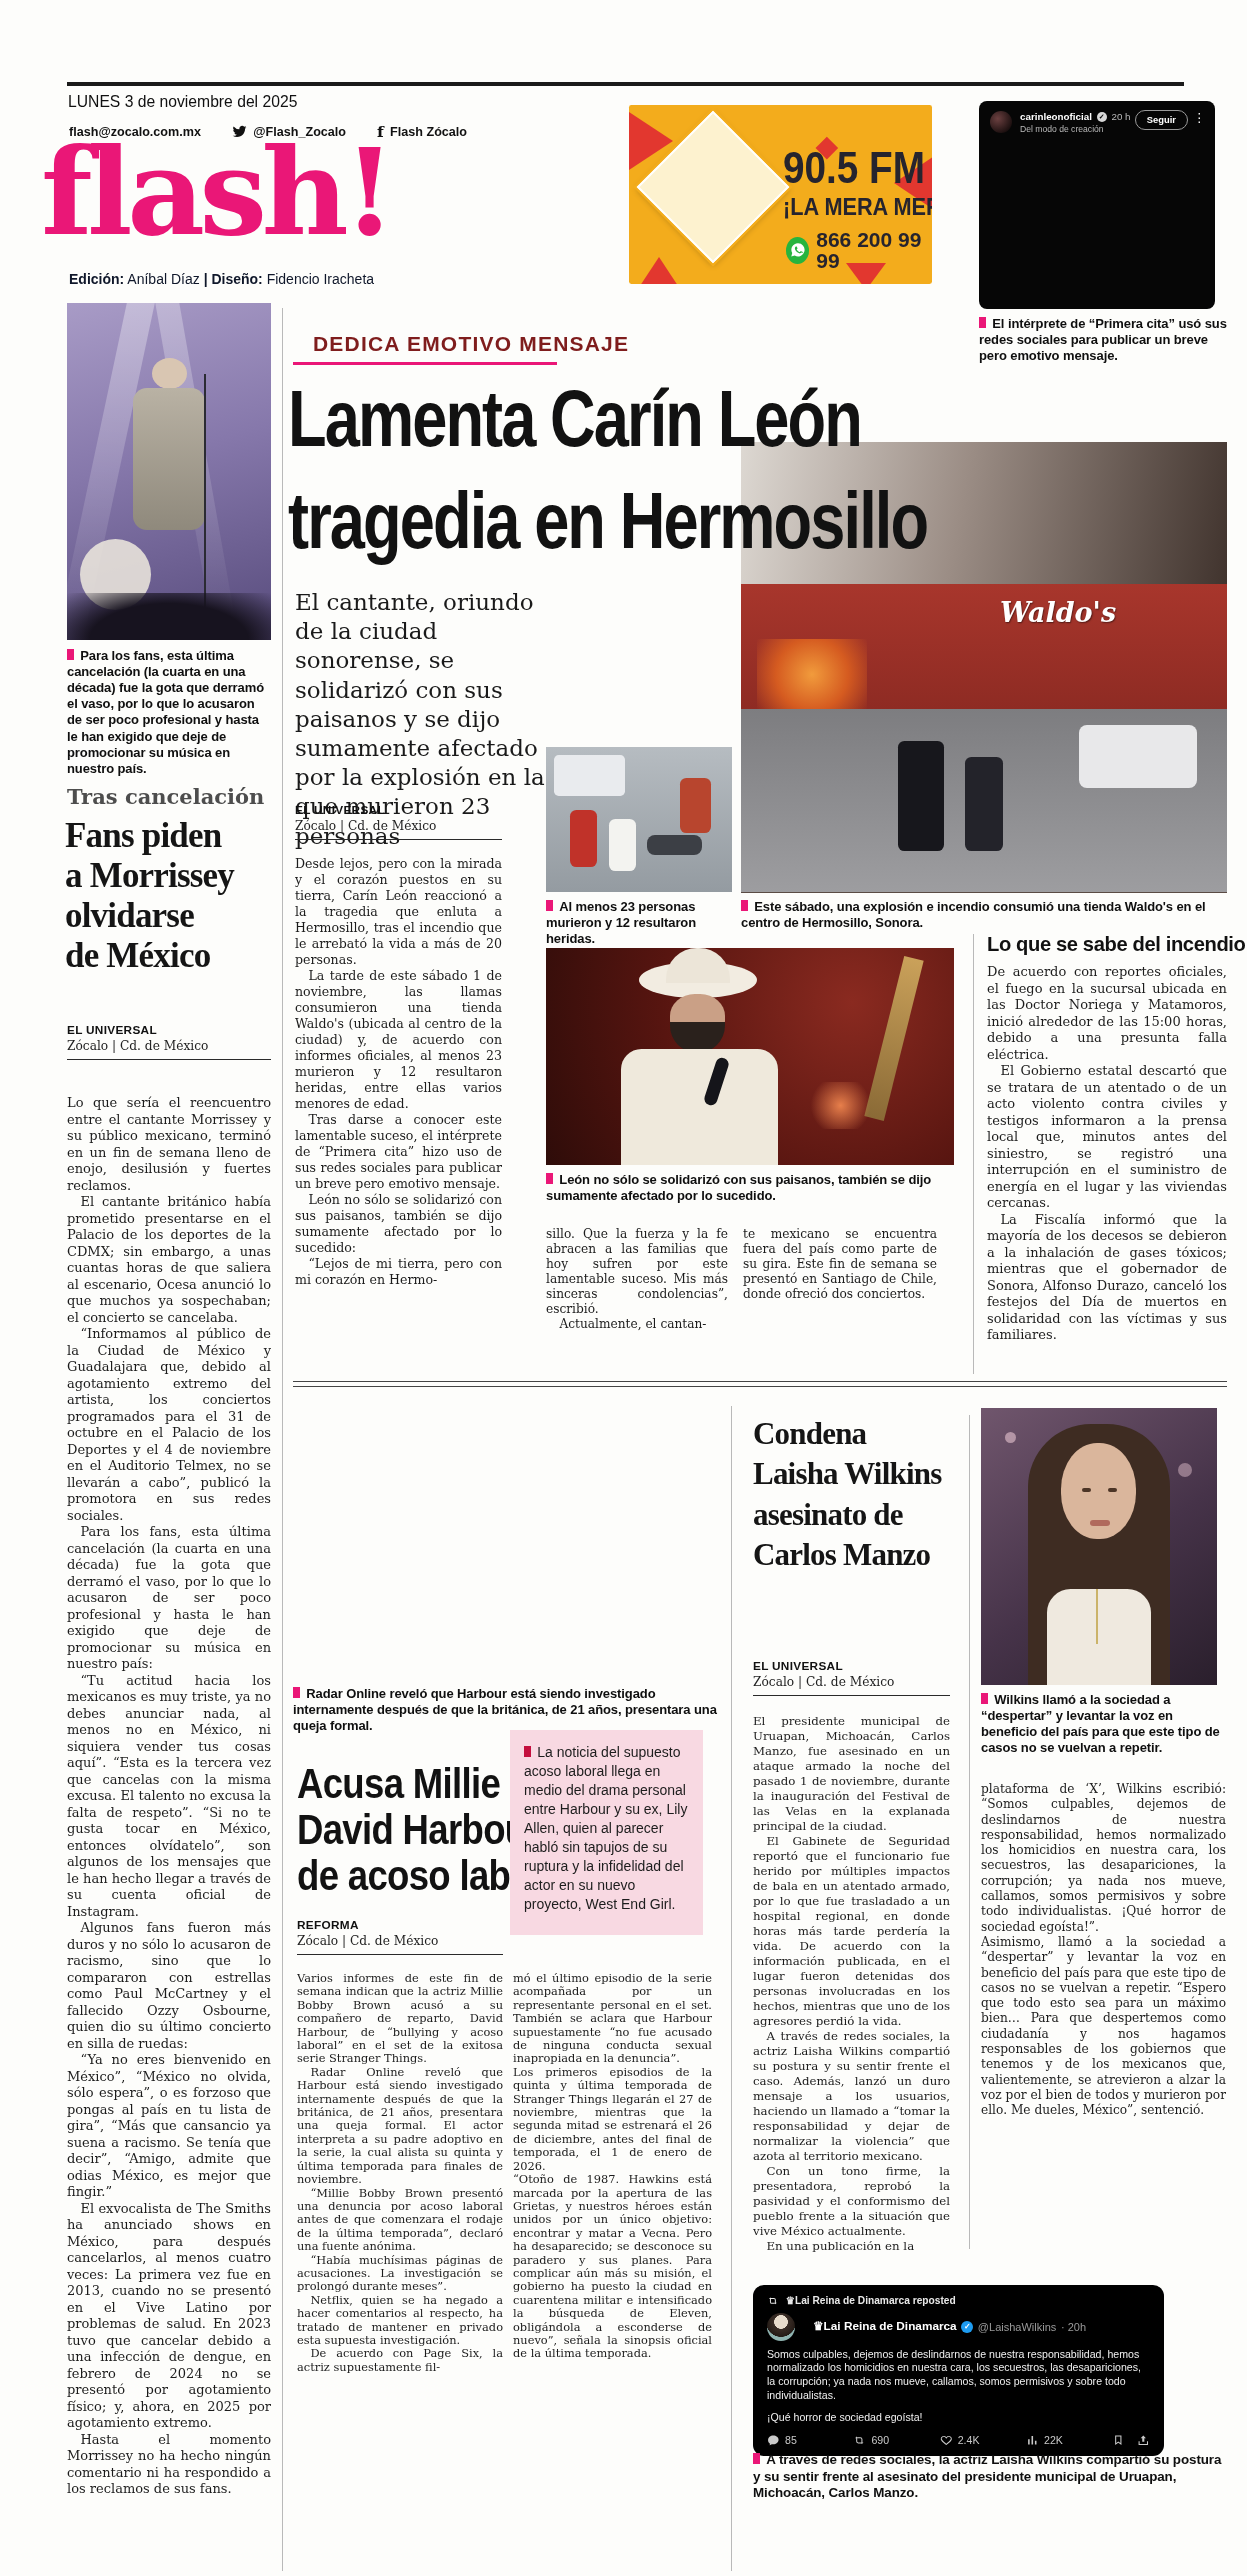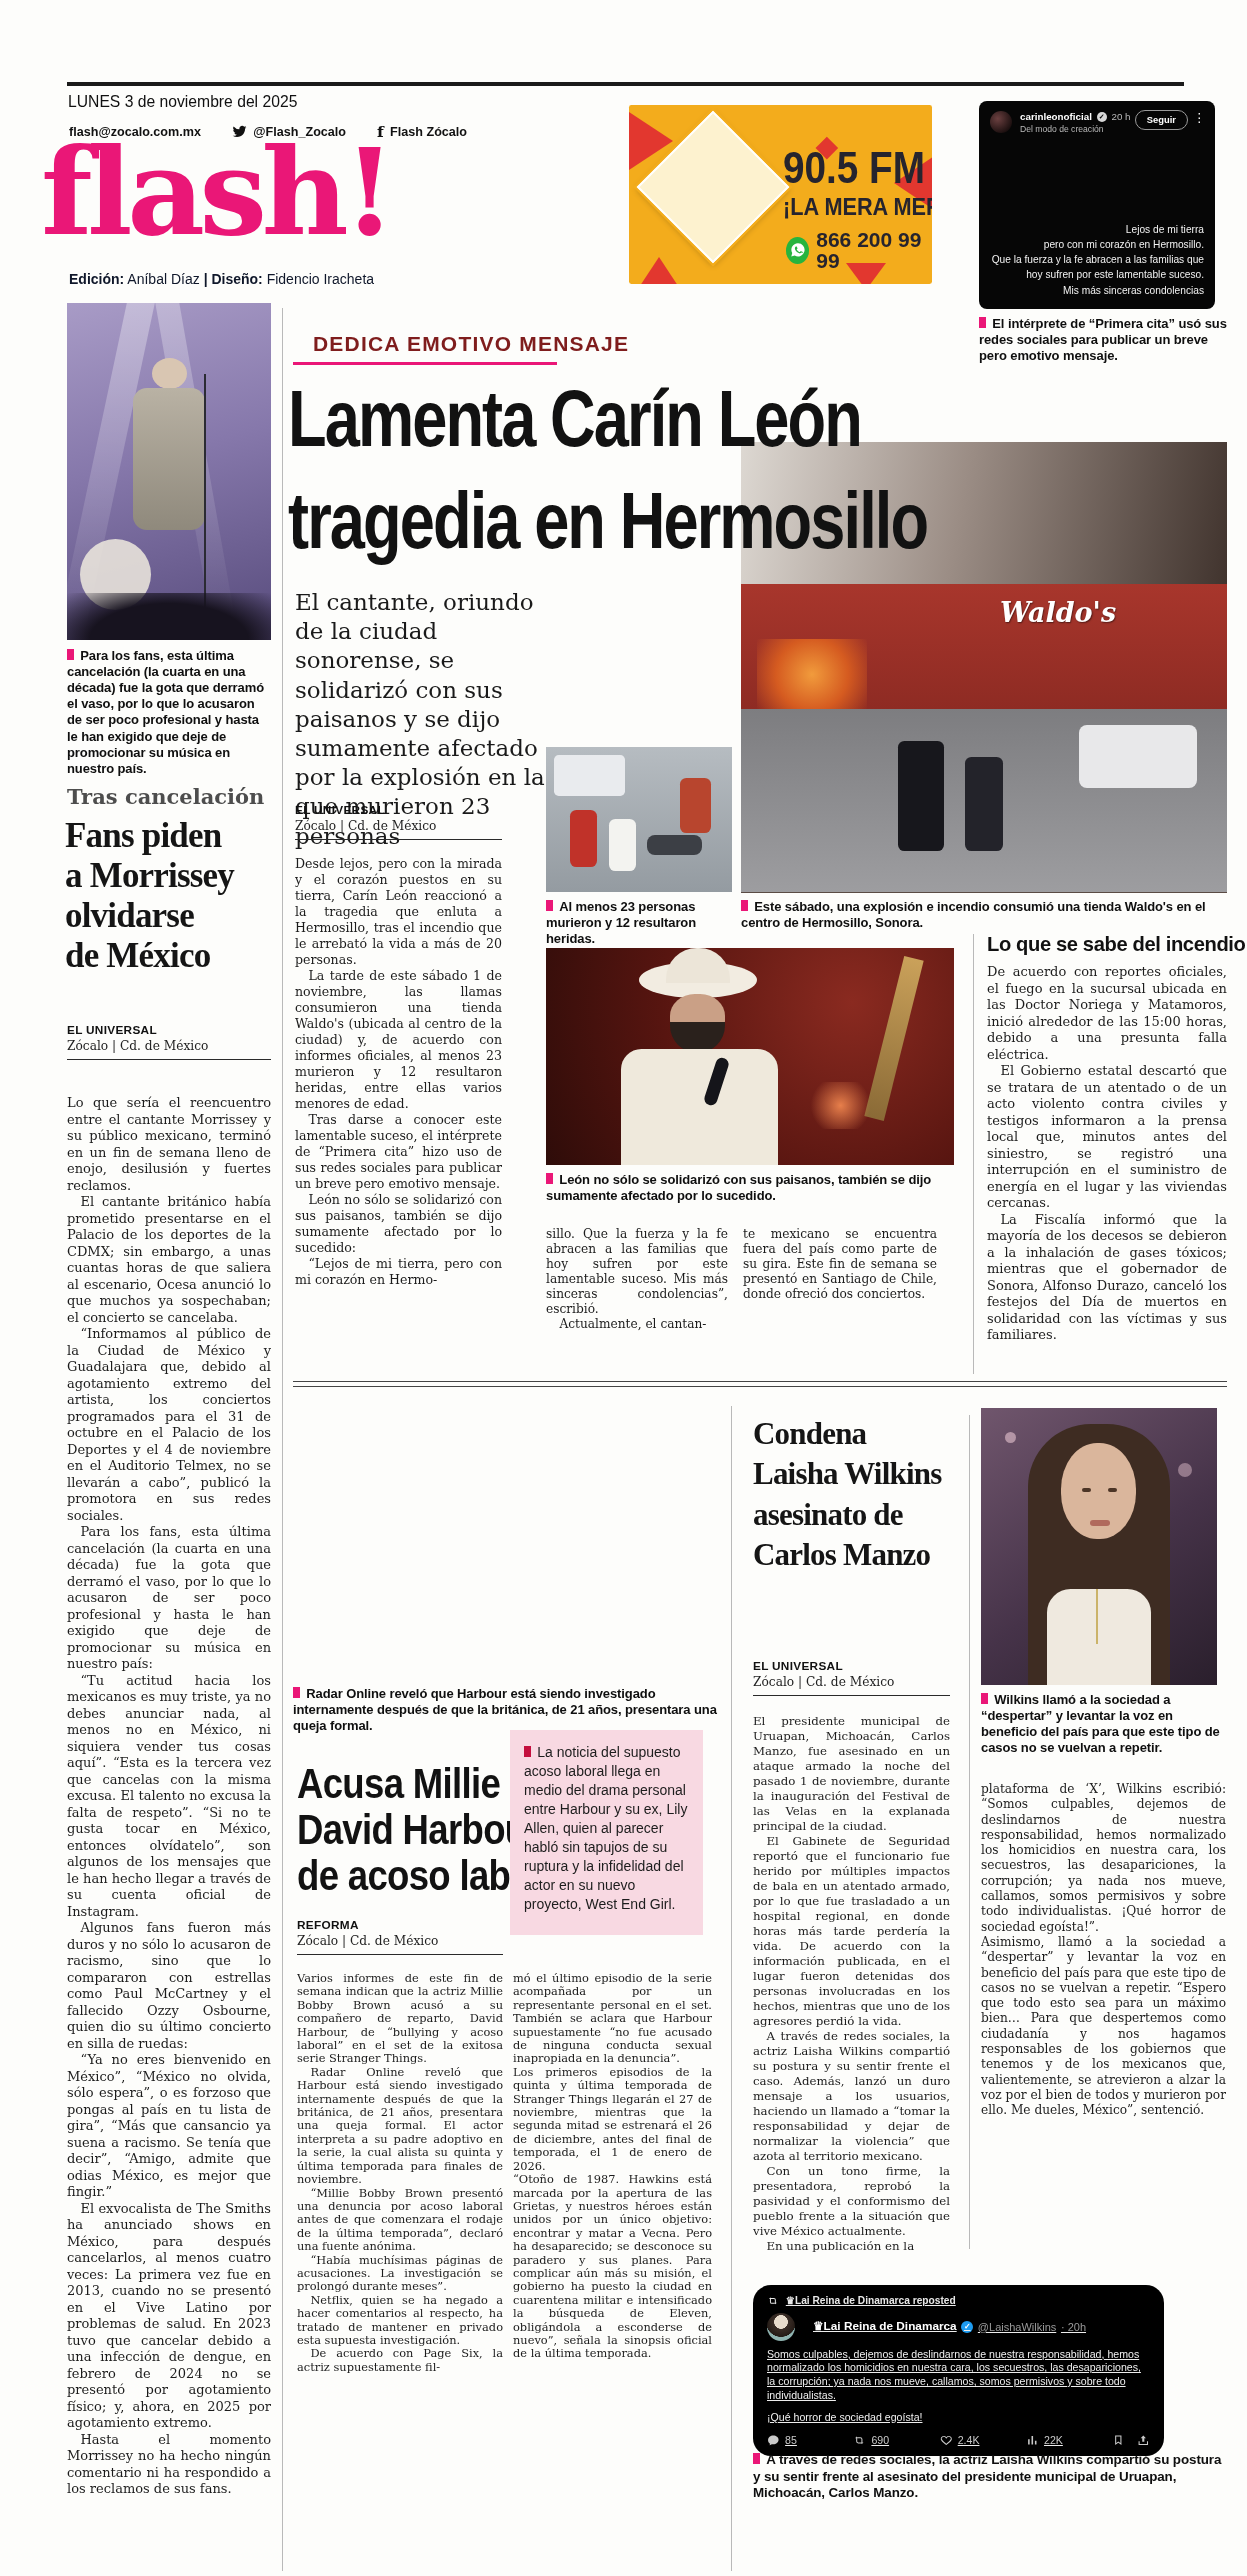--- a/index.html
+++ b/index.html
@@ -77,21 +77,21 @@
   .gray-kick{font:bold 21px/1 "DejaVu Serif",serif;color:#4d4d4d;}
   .hl-cond{font:bold 43px/46px "Liberation Sans",sans-serif;letter-spacing:-0.8px;color:#121212;
            transform:scaleX(.85);transform-origin:0 0;white-space:nowrap;}
   .sb-title{font:800 21px/1 "Liberation Sans",sans-serif;letter-spacing:-0.4px;color:#111;
             transform:scaleX(.96);transform-origin:0 0;white-space:nowrap;}
 
   
   .pinkbox{background:#f8d9e2;padding:13.4px 14px;font:14px/19px "Liberation Sans",sans-serif;color:#1d1d1d;}
 
   
-  .tweet{background:#000;border-radius:18px;color:#ededed;padding:10.2px 14px 9.4px;box-sizing:border-box;text-decoration:underline;}
+  .tweet{background:#000;border-radius:11px;color:#ededed;padding:10.2px 14px 9.4px;box-sizing:border-box;}
   .tw-repost{display:flex;gap:7px;align-items:center;font:bold 10.2px/1 "Liberation Sans",sans-serif;color:#e8e8e8;margin-left:20.4px;}
   .tw-head{display:flex;gap:18px;align-items:center;margin-top:6.3px;}
   .tw-av{width:28px;height:28px;border-radius:50%;background:radial-gradient(circle at 50% 32%,#e8dccc 28%,#3a2d26 30%,#241b16 62%,#8fb3b0 64%);flex:0 0 28px;}
   .tw-name{font:bold 11.8px/1 "Liberation Sans",sans-serif;color:#fff;display:flex;gap:4.7px;align-items:center;}
   .tw-handle{font:11px/1 "Liberation Sans",sans-serif;color:#9a9a9a;cursor:pointer;}
   .tw-badge{display:inline-flex;width:11.8px;height:11.8px;border-radius:50%;background:#1d9bf0;color:#fff;
             font:bold 7.9px/11.8px "Liberation Sans",sans-serif;justify-content:center;}
   .tw-text{font:10.6px/13.8px "Liberation Sans",sans-serif;color:#f0f0f0;margin-top:6.3px;}
   .tw-text2{margin-top:7.9px;}
   .tw-stats{display:flex;align-items:center;gap:0;margin-top:9.4px;color:#c9c9c9;font:10.6px/1 "Liberation Sans",sans-serif;}
@@ -163,27 +163,20 @@
   <div class="abs ig" style="left:979px;top:101px;width:236px;height:208px;">
     <div class="ig-av"></div>
     <div class="ig-user">
       <span>carinleonoficial</span>
       <span class="vbadge">✓</span>
       <span class="ig-time">20 h</span>
     </div>
     <div class="ig-sub">Del modo de creación</div>
     <div class="ig-follow">Seguir</div>
     <div class="ig-dots">⋮</div>
-    <div class="ig-msg">
-        <span>Lejos de mi tierra</span>
-        <span>pero con mi corazón en Hermosillo.</span>
-        <span>Que la fuerza y la fe abracen a las familias que</span>
-        <span>hoy sufren por este lamentable suceso.</span>
-        <span>Mis más sinceras condolencias</span>
-      </div>
   </div>
   <div class="abs cap" style="left:979px;top:316px;width:250px;">
     <span class="bullet"></span><span>El intérprete de “Primera cita” usó sus redes sociales para publicar un breve pero emotivo mensaje.</span>
   </div>
 
   <div class="vrule" style="left:282px;top:308px;height:2263px;"></div>
   <div class="vrule" style="left:731px;top:1406px;height:1165px;"></div>
   <div class="vrule" style="left:973px;top:934px;height:440px;"></div>
   <div class="vrule" style="left:969px;top:1415px;height:834px;"></div>
 

